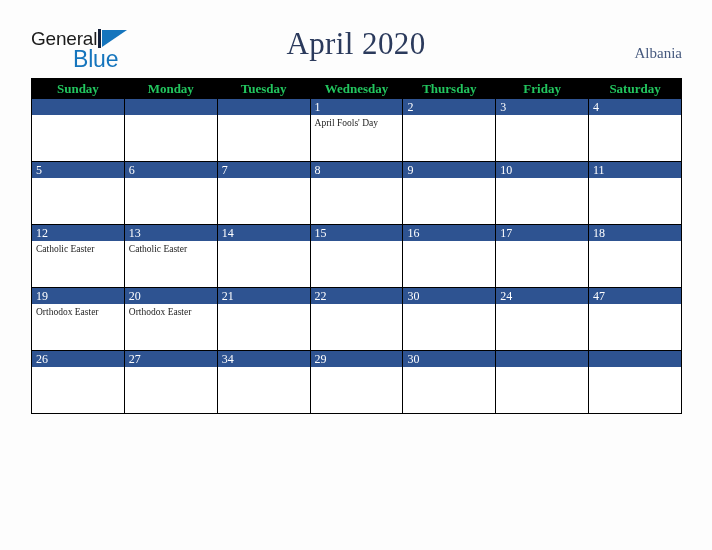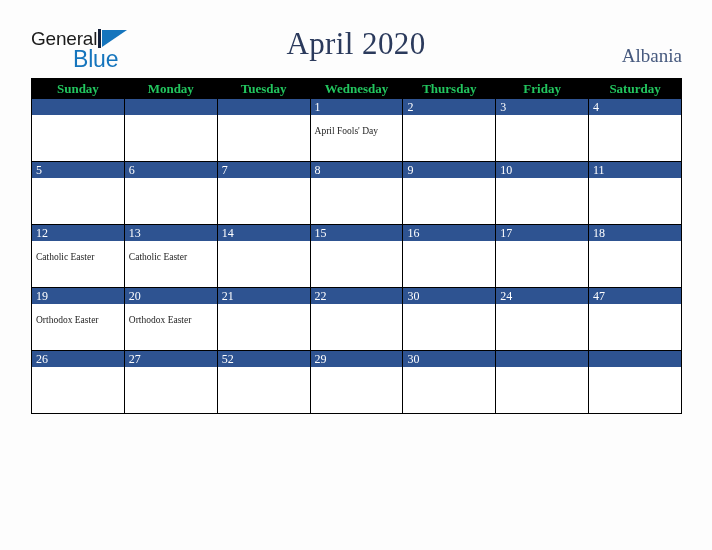--- a/index.html
+++ b/index.html
@@ -89,21 +89,21 @@
     color: #2b3a5c;
     letter-spacing: 0.4px;
   }
 
   
   .country {
     position: absolute;
     right: 30px;
     top: 45px;
     font-family: "Liberation Serif", serif;
-    font-size: 19px;
+    font-size: 15px;
     color: #46597e;
   }
 
   
   .calendar {
     position: absolute;
     left: 31px;
     top: 78px;
     width: 651px;
     border-collapse: collapse;
@@ -143,21 +143,21 @@
     line-height: 16px;
     height: 16px;
     padding-left: 4px;
     box-sizing: border-box;
     overflow: hidden;
   }
   .daynum.empty {
     color: transparent;
   }
   .events {
-    padding: 10px 3px 0 4px;
+    padding: 2px 3px 0 4px;
     font-family: "Liberation Serif", serif;
     font-size: 9.5px;
     line-height: 12px;
     color: #1c1c1c;
   }
   .events .ev {
     display: block;
   }
 </style>
 </head>
@@ -326,21 +326,21 @@
       <tr class="week-row">
         <td>
           <span class="daynum">26</span>
           <div class="events"></div>
         </td>
         <td>
           <span class="daynum">27</span>
           <div class="events"></div>
         </td>
         <td>
-          <span class="daynum">52</span>
+          <span class="daynum">34</span>
           <div class="events"></div>
         </td>
         <td>
           <span class="daynum">29</span>
           <div class="events"></div>
         </td>
         <td>
           <span class="daynum">30</span>
           <div class="events"></div>
         </td>

